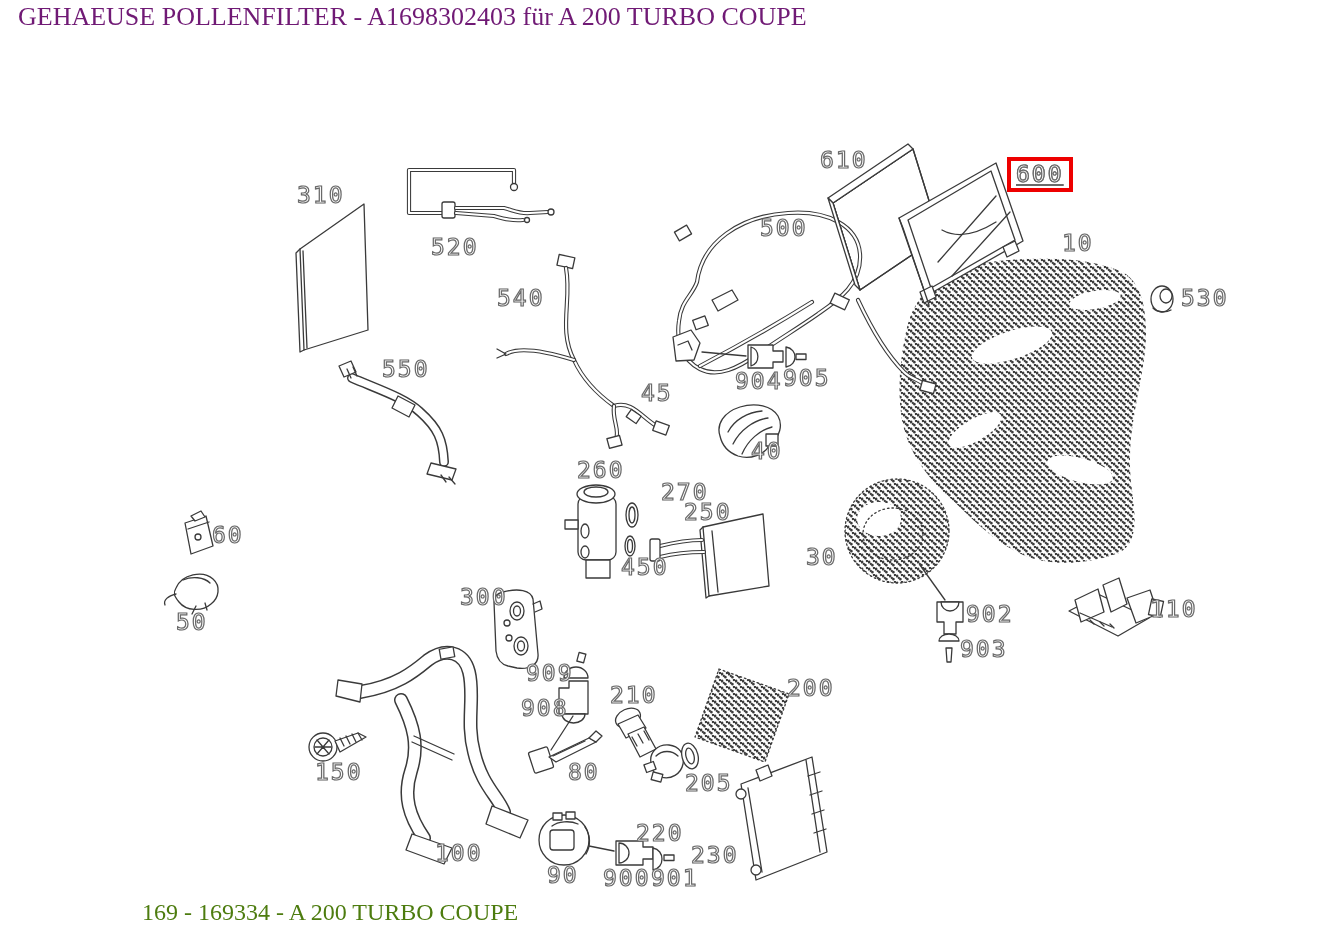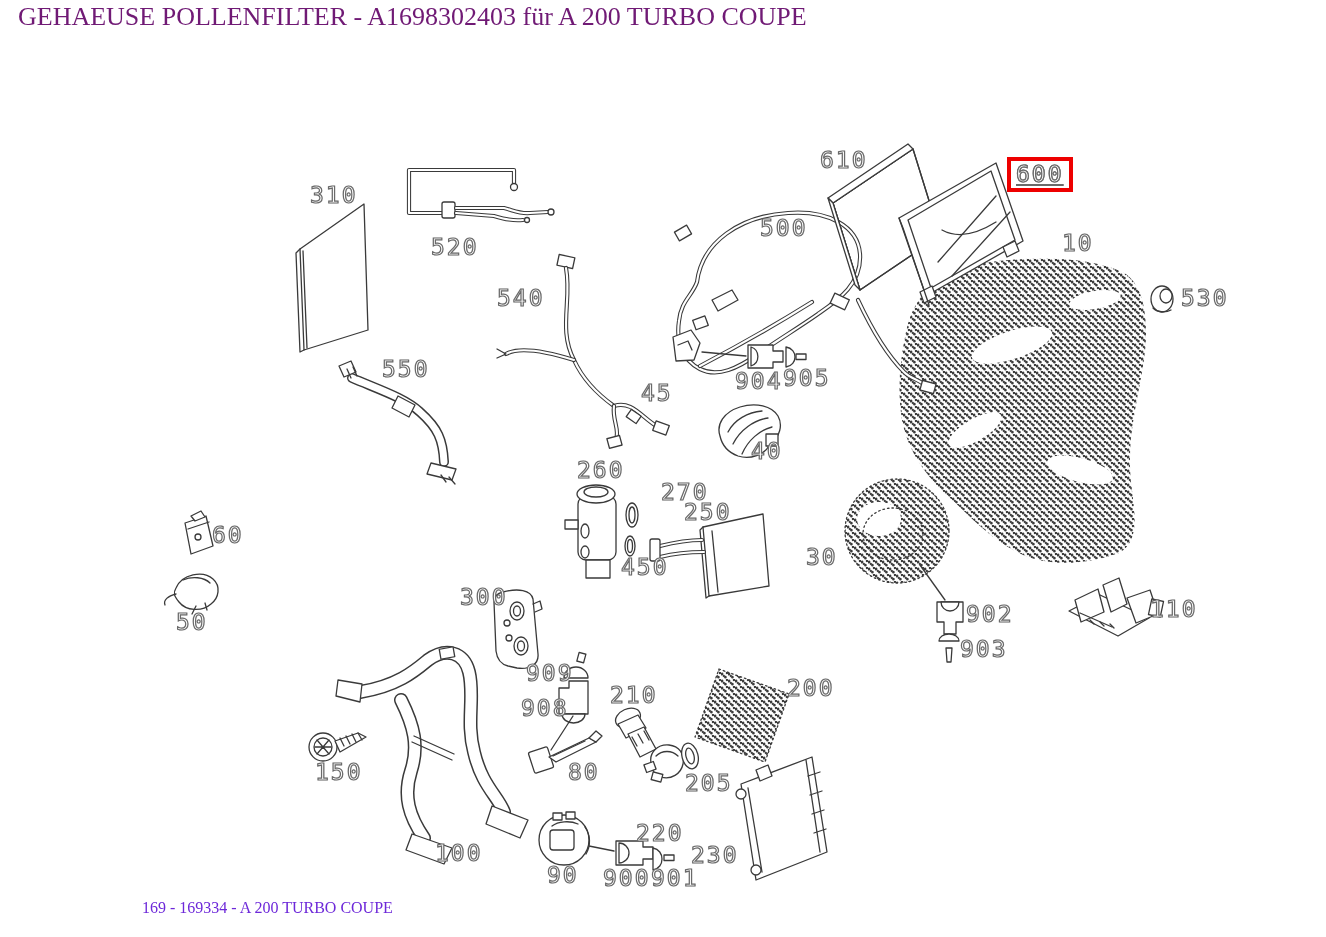--- a/index.html
+++ b/index.html
@@ -1,19 +1,19 @@
 <!DOCTYPE html>
 <html style="--hl: #ee0000;"><head>
 <meta charset="utf-8">
 <style>
   html,body{margin:0;padding:0;background:#fff;}
   .page{position:relative;width:1326px;height:937px;background:#fff;overflow:hidden;
         font-family:"Liberation Serif",serif;}
   .title{position:absolute;left:18px;top:2px;font-size:26px;color:#701a75;white-space:nowrap;}
-  .footer{position:absolute;left:142px;top:899px;font-size:16px;color:#6d28d9;white-space:nowrap;}
+  .footer{position:absolute;left:142px;top:899px;font-size:24px;color:#4d7c0f;white-space:nowrap;}
   .diagram{position:absolute;left:0;top:0;width:1326px;height:937px;}
   .diagram svg{position:absolute;left:0;top:0;}
   .callout-layer{position:absolute;left:0;top:0;width:100%;height:100%;}
   .callout{position:absolute;font-family:"DejaVu Sans Mono",monospace;font-size:23px;
            letter-spacing:2px;line-height:1;color:#fff;cursor:pointer;
            -webkit-text-stroke:1.2px #6a6a6a;text-shadow:0 0 1px #8a8a8a;white-space:nowrap;}
   .callout.highlighted{border:4px solid var(--hl,#ee0000);padding:2px 5px;
            transform:translate(-9px,-8px);}
   
   .ln *{stroke:#3a3a3a;stroke-width:1.3;fill:none;stroke-linejoin:round;stroke-linecap:round;}
@@ -341,21 +341,21 @@
       </g>
 
       <g>
         <ellipse class="w" cx="1162" cy="299" rx="11" ry="13"></ellipse>
         <ellipse class="w" cx="1166" cy="296" rx="6" ry="7"></ellipse>
         <path d="M1153,308 a12,8 0 0 0 18,2"></path>
       </g>
     </svg>
 
     <div class="callout-layer">
-        <div class="callout" style="left: 310px; top: 184px;">310</div>
+        <div class="callout" style="left: 297px; top: 184px;">310</div>
         <div class="callout" style="left: 431px; top: 236px;">520</div>
         <div class="callout" style="left: 497px; top: 287px;">540</div>
         <div class="callout" style="left: 382px; top: 358px;">550</div>
         <div class="callout" style="left: 760px; top: 217px;">500</div>
         <div class="callout" style="left: 820px; top: 149px;">610</div>
         <div class="callout highlighted" style="left: 1016px; top: 165px; text-decoration: underline;">600</div>
         <div class="callout" style="left: 1062px; top: 232px;">10</div>
         <div class="callout" style="left: 1181px; top: 287px;">530</div>
         <div class="callout" style="left: 641px; top: 342px; margin-top: 40px;">45</div>
         <div class="callout" style="left: 735px; top: 370px;">904</div>

